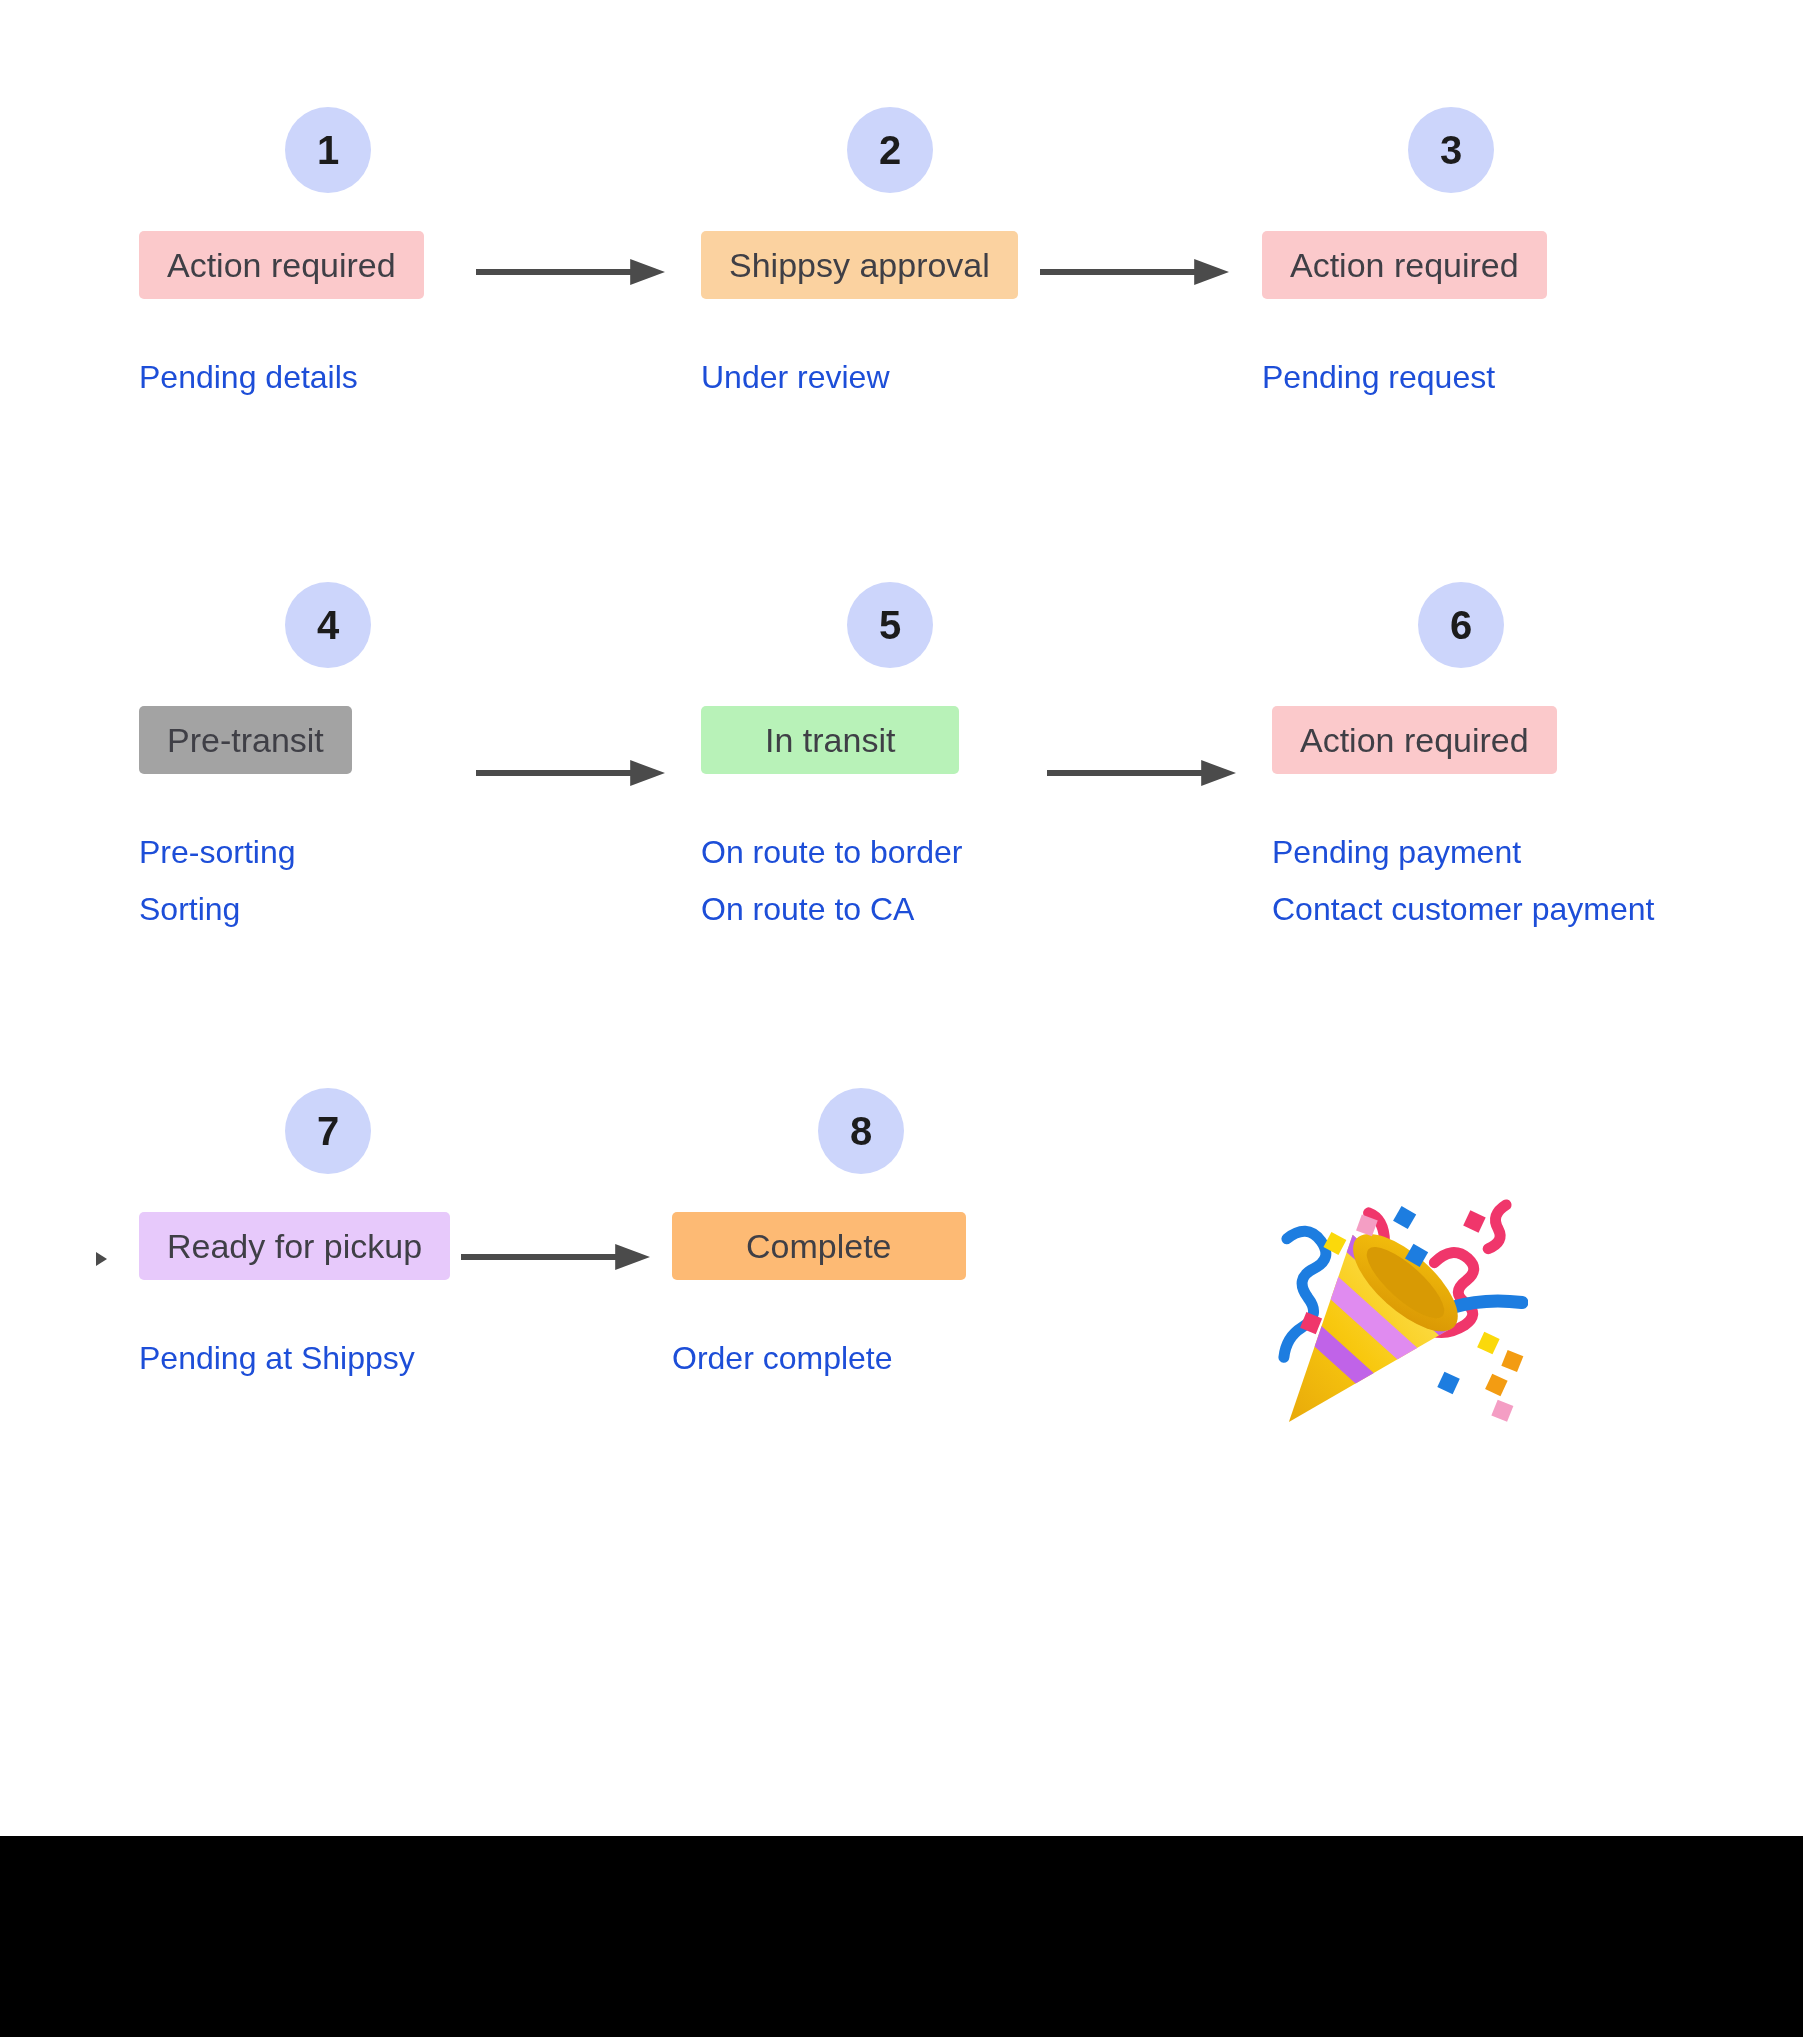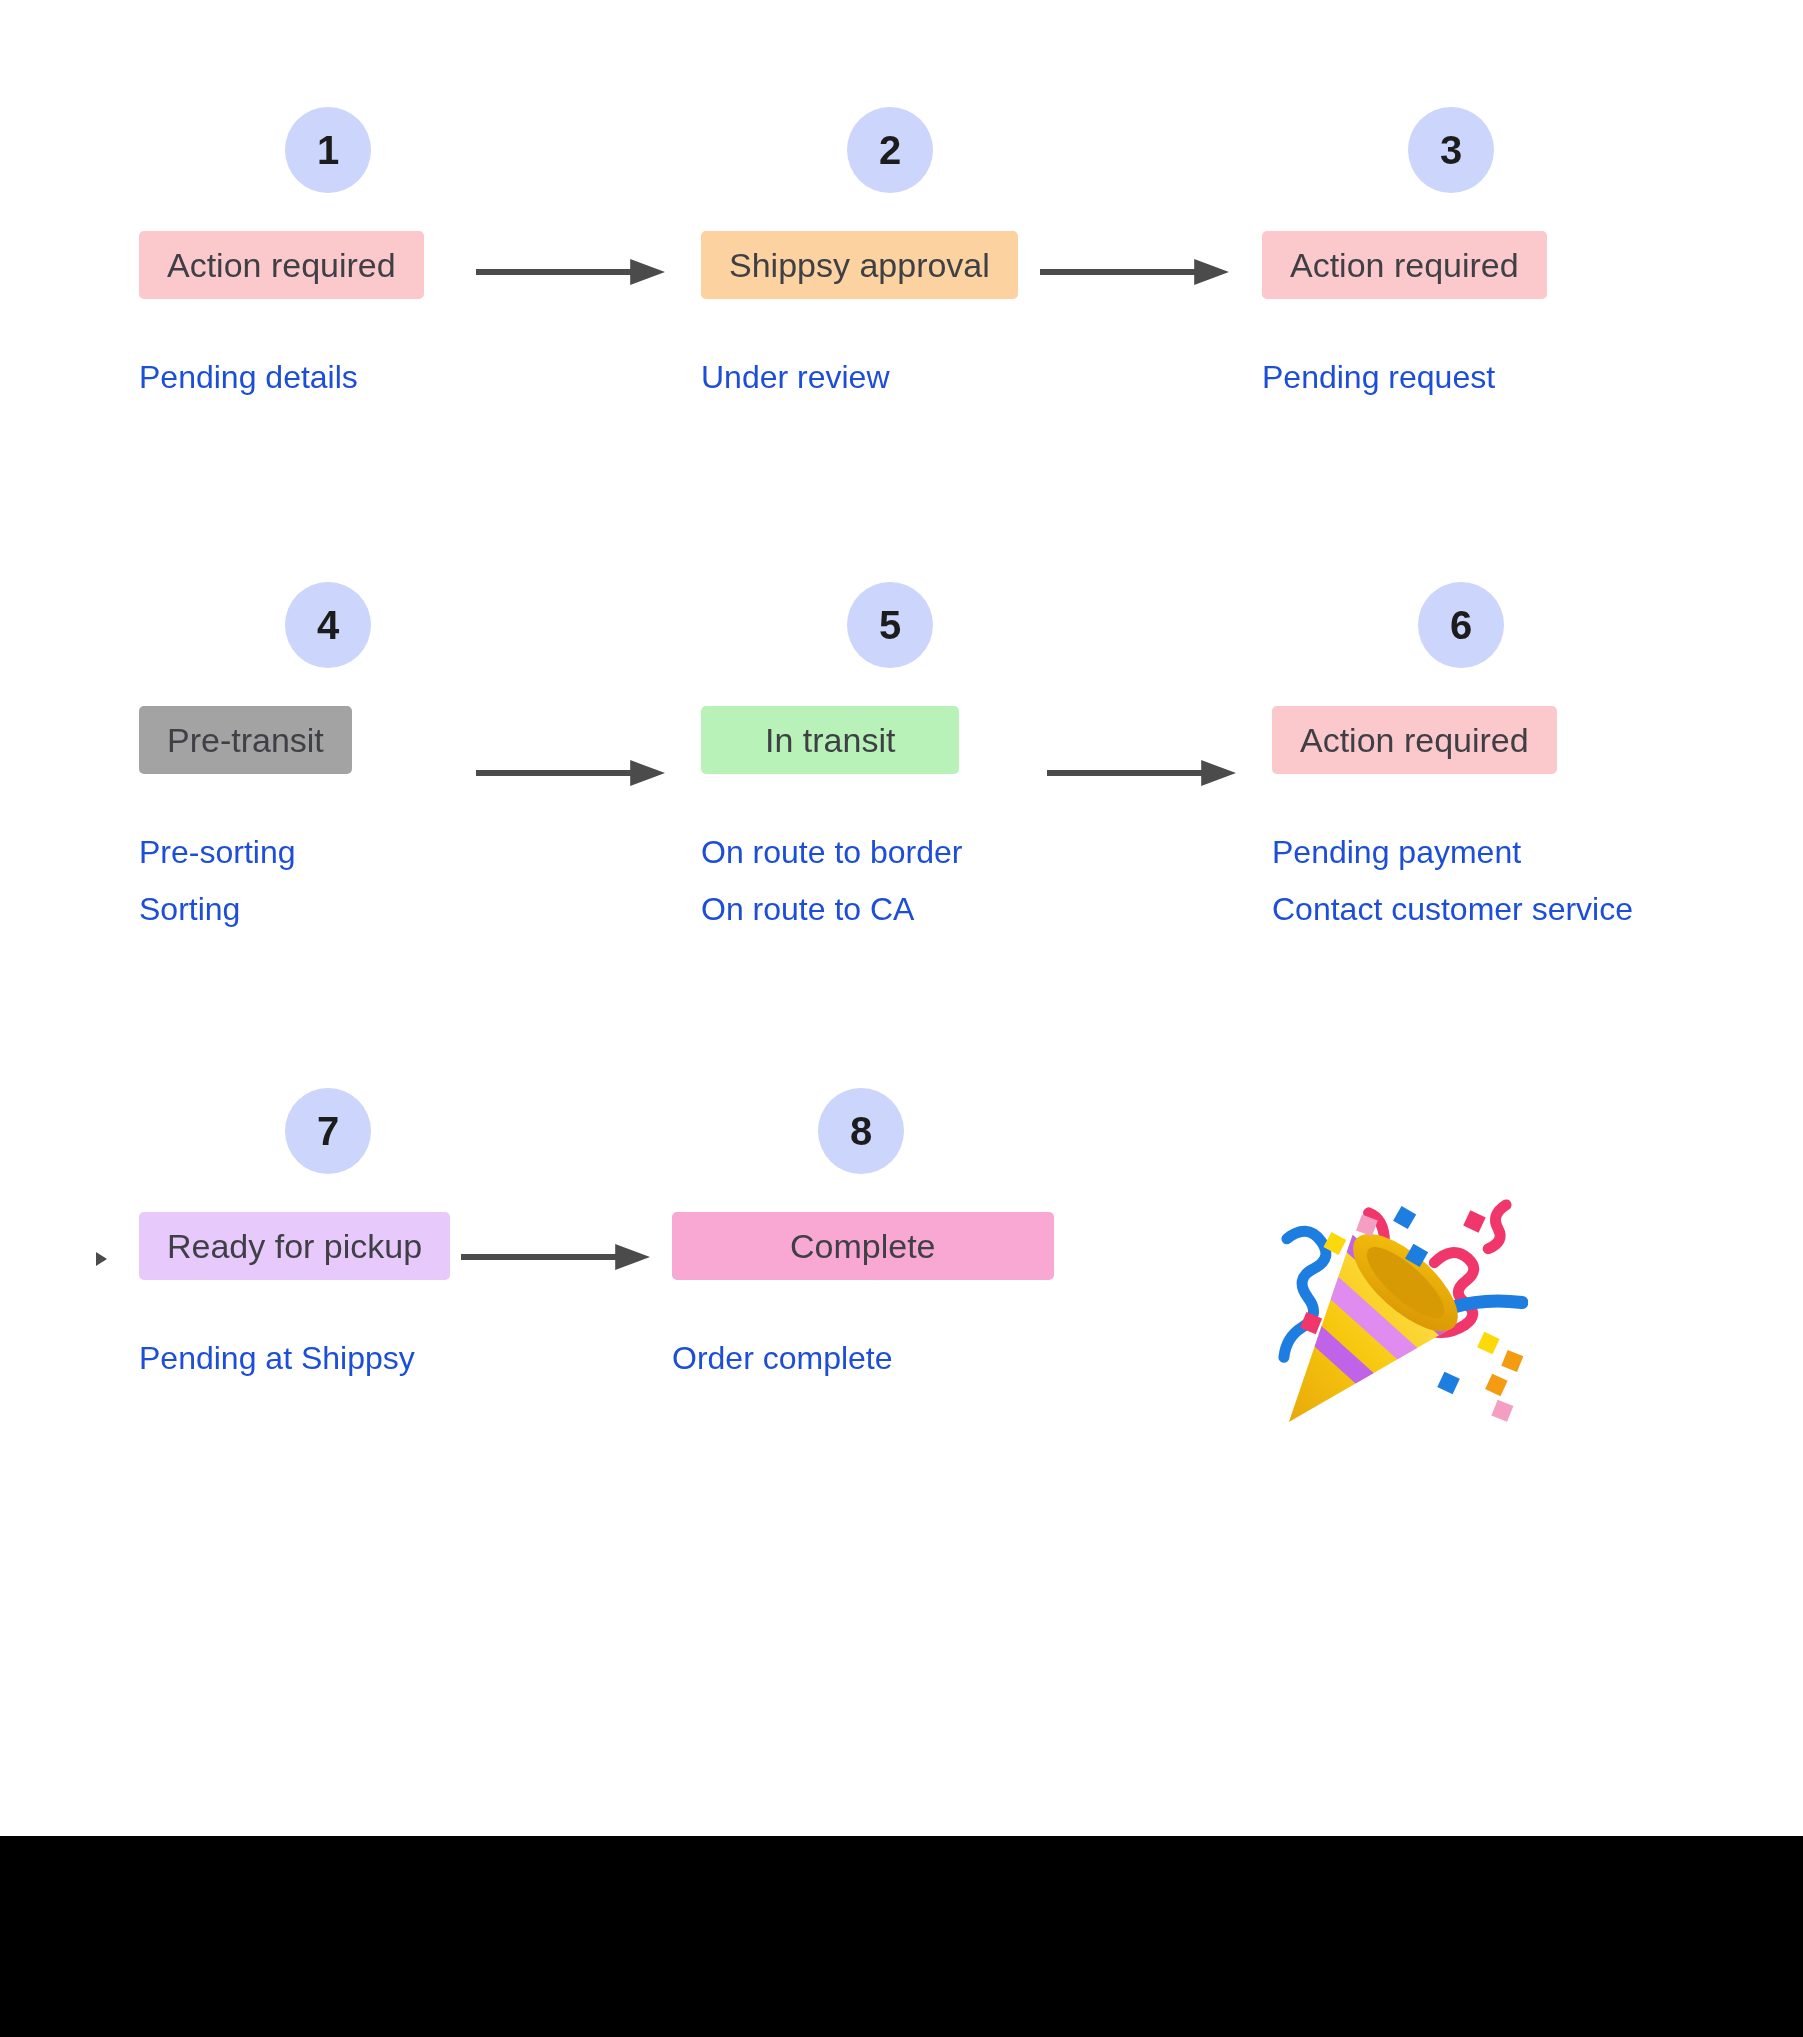--- a/index.html
+++ b/index.html
@@ -200,21 +200,21 @@
       </svg>
     </div>
 
     <div class="stage" style="left:1272px; top:582px;">
       <div class="badge-number">6</div>
       <div class="pill-row">
         <span class="status-pill" style="background:#fbc9cb;">Action required</span>
       </div>
       <div class="sub-list">
         <div class="sub-item">Pending payment</div>
-        <div class="sub-item">Contact customer service</div>
+        <div class="sub-item">Contact customer payment</div>
       </div>
     </div>
 
     <div class="collapse-marker" style="left:96px; top:1252px;"></div>
 
     <div class="stage" style="left:139px; top:1088px;">
       <div class="badge-number">7</div>
       <div class="pill-row">
         <span class="status-pill" style="background:#e7c9fb;">Ready for pickup</span>
       </div>
@@ -226,21 +226,21 @@
     <div class="arrow" style="left:461px; top:1242px;">
       <svg width="189" height="30" viewBox="0 0 190 30">
         <line x1="0" y1="15" x2="160" y2="15" stroke="#4b4b4b" stroke-width="6"></line>
         <polygon points="155,2 190,15 155,28" fill="#4b4b4b"></polygon>
       </svg>
     </div>
 
     <div class="stage" style="left:672px; top:1088px;">
       <div class="badge-number">8</div>
       <div class="pill-row">
-        <span class="status-pill" style="background:#f9a8d4; padding:0 118px;">Complete</span>
+        <span class="status-pill" style="background:#fdba74; padding:0 74px;">Complete</span>
       </div>
       <div class="sub-list">
         <div class="sub-item">Order complete</div>
       </div>
     </div>
 
     <div class="confetti" style="left:1259px; top:1177px;">
       <svg viewBox="0 0 270 270" xmlns="http://www.w3.org/2000/svg">
         <defs>
           <linearGradient id="coneGold" x1="0" y1="1" x2="1" y2="0">

